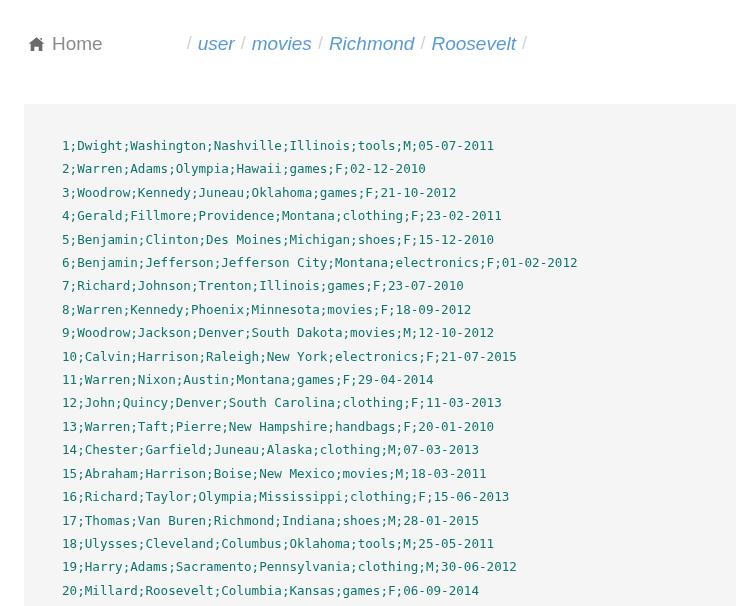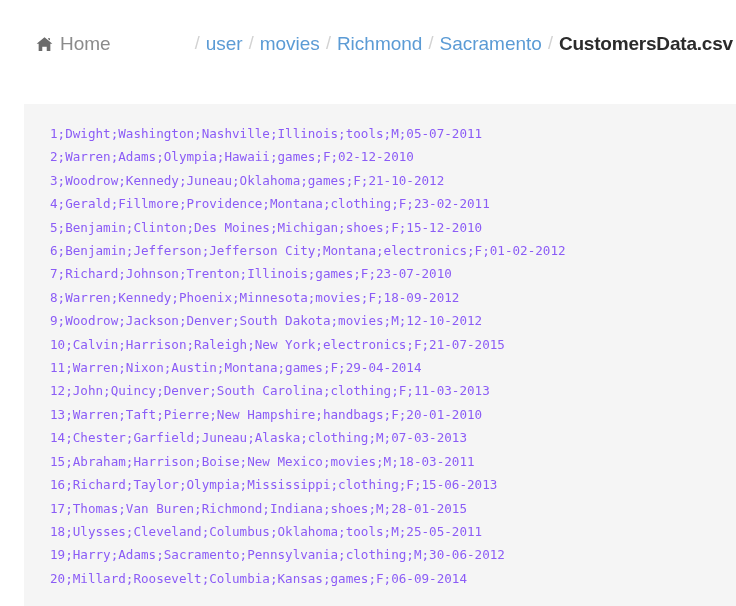--- a/index.html
+++ b/index.html
@@ -13,21 +13,21 @@
     overflow: hidden;
     font-family: "Liberation Sans", sans-serif;
     -webkit-font-smoothing: antialiased;
   }
 
   
   .breadcrumb-bar {
     height: 86px;
     display: flex;
     align-items: center;
-    padding: 0 0 0 36px;
+    padding: 0 0 0 28px;
     box-sizing: border-box;
   }
 
   .home-link {
     display: inline-flex;
     align-items: center;
     gap: 7px;
     text-decoration: none;
     color: #888888;
     font-size: 19px;
@@ -53,44 +53,45 @@
     white-space: nowrap;
   }
   .crumb-sep {
     color: #d2d2d2;
     padding: 0 6px;
     font-size: 18px;
   }
   .crumb-link {
     color: #5b9bd5;
     text-decoration: none;
+    font-style: italic;
   }
   .crumb-current {
     color: #2b2b2b;
     font-weight: bold;
     letter-spacing: -0.2px;
   }
 
   
   .file-panel {
     position: absolute;
     left: 24px;
     top: 104px;
     right: 0;
     bottom: 0;
     background: #f5f5f5;
     overflow: hidden;
   }
   .file-content {
-    margin: 0;
+    margin: 12px;
     padding: 18px 0 0 26px;
     font-family: "DejaVu Sans Mono", "Liberation Mono", monospace;
     font-size: 12.6px;
     line-height: 23.4px;
-    color: #8b5cf6;
+    color: #0f766e;
     white-space: pre;
   }
   .csv-line { display: block; }
 </style>
 </head>
 <body>
 
 <div class="breadcrumb-bar">
 
   <a class="home-link" href="#">
@@ -104,21 +105,20 @@
   </a>
 
   <nav class="crumbs" id="crumbs">
       <span class="crumb-sep">/</span>
       <a class="crumb-link" href="#">user</a>
       <span class="crumb-sep">/</span>
       <a class="crumb-link" href="#">movies</a>
       <span class="crumb-sep">/</span>
       <a class="crumb-link" href="#">Richmond</a>
       <span class="crumb-sep">/</span>
-      <a class="crumb-link" href="#">Sacramento</a>
+      <a class="crumb-link" href="#">Roosevelt</a>
       <span class="crumb-sep">/</span>
-      <span class="crumb-current">CustomersData.csv</span>
     </nav>
 </div>
 
 <div class="file-panel">
   <pre class="file-content" id="file-content"><span class="csv-line">1;Dwight;Washington;Nashville;Illinois;tools;M;05-07-2011</span><span class="csv-line">2;Warren;Adams;Olympia;Hawaii;games;F;02-12-2010</span><span class="csv-line">3;Woodrow;Kennedy;Juneau;Oklahoma;games;F;21-10-2012</span><span class="csv-line">4;Gerald;Fillmore;Providence;Montana;clothing;F;23-02-2011</span><span class="csv-line">5;Benjamin;Clinton;Des Moines;Michigan;shoes;F;15-12-2010</span><span class="csv-line">6;Benjamin;Jefferson;Jefferson City;Montana;electronics;F;01-02-2012</span><span class="csv-line">7;Richard;Johnson;Trenton;Illinois;games;F;23-07-2010</span><span class="csv-line">8;Warren;Kennedy;Phoenix;Minnesota;movies;F;18-09-2012</span><span class="csv-line">9;Woodrow;Jackson;Denver;South Dakota;movies;M;12-10-2012</span><span class="csv-line">10;Calvin;Harrison;Raleigh;New York;electronics;F;21-07-2015</span><span class="csv-line">11;Warren;Nixon;Austin;Montana;games;F;29-04-2014</span><span class="csv-line">12;John;Quincy;Denver;South Carolina;clothing;F;11-03-2013</span><span class="csv-line">13;Warren;Taft;Pierre;New Hampshire;handbags;F;20-01-2010</span><span class="csv-line">14;Chester;Garfield;Juneau;Alaska;clothing;M;07-03-2013</span><span class="csv-line">15;Abraham;Harrison;Boise;New Mexico;movies;M;18-03-2011</span><span class="csv-line">16;Richard;Taylor;Olympia;Mississippi;clothing;F;15-06-2013</span><span class="csv-line">17;Thomas;Van Buren;Richmond;Indiana;shoes;M;28-01-2015</span><span class="csv-line">18;Ulysses;Cleveland;Columbus;Oklahoma;tools;M;25-05-2011</span><span class="csv-line">19;Harry;Adams;Sacramento;Pennsylvania;clothing;M;30-06-2012</span><span class="csv-line">20;Millard;Roosevelt;Columbia;Kansas;games;F;06-09-2014</span></pre>
 </div>
 
 </body></html>

